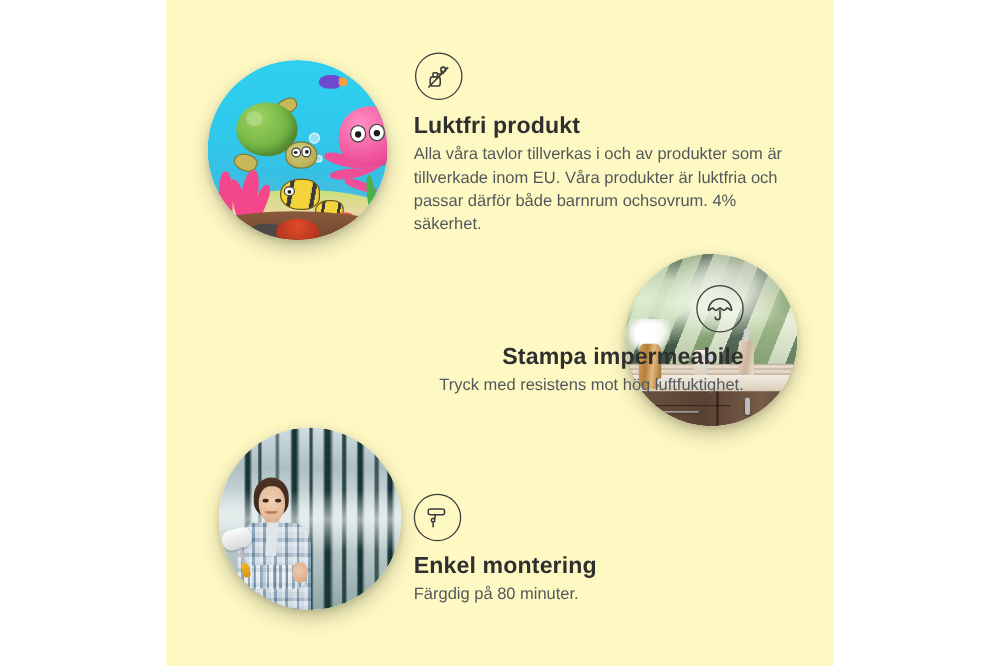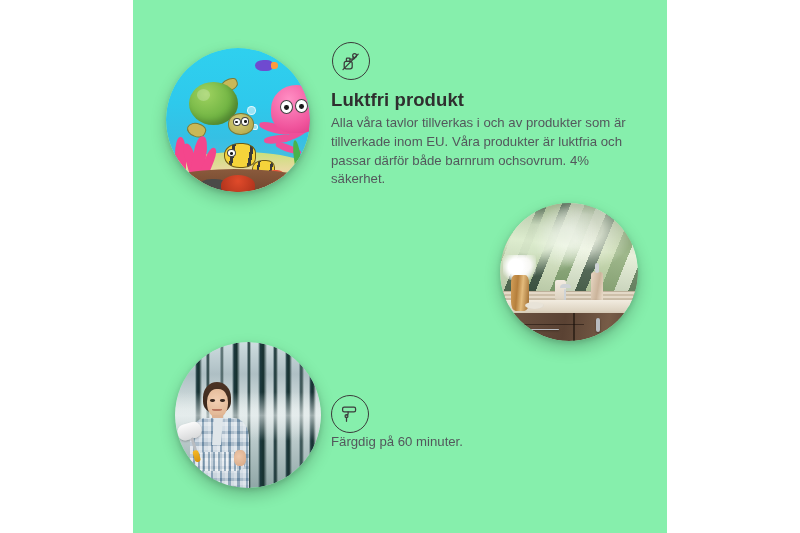--- a/index.html
+++ b/index.html
@@ -22,21 +22,21 @@
     height: 533px;
     background: #ffffff;
   }
 
   #panel {
     position: absolute;
     left: 133px;
     top: 0;
     width: 534px;
     height: 533px;
-    background: #86efac;
+    background: #fef9c3;
     overflow: hidden;
   }
 
   
   .circle-img {
     position: absolute;
     border-radius: 50%;
     overflow: hidden;
     box-shadow: 0 7px 16px rgba(0,0,0,0.22), 0 2px 5px rgba(0,0,0,0.12);
   }
@@ -497,29 +497,43 @@
             <path d="M15.6 8.5v1.2"></path>
 
             <path d="M4.0 20.6 L19.2 5.1"></path>
           </svg>
         </div>
       </div>
       <div class="feat-title">Luktfri produkt</div>
       <p class="feat-desc">Alla våra tavlor tillverkas i och av produkter som är tillverkade inom EU. Våra produkter är luktfria och passar därför både barnrum ochsovrum. 4% säkerhet.</p>
     </div>
 
+    <div class="feature" id="feature-waterproof">
+      <div class="icon-wrap">
+        <div class="icon-circle">
+          <svg width="24" height="24" viewBox="0 0 24 24" fill="none" stroke="#3b3b3b" stroke-width="1.25" stroke-linecap="round" stroke-linejoin="round">
+            <path d="M2.8 13.2a9.2 9.2 0 0 1 18.4 0"></path>
+            <path d="M2.8 13.2c1.55 0 1.55-1.7 3.07-1.7s1.52 1.7 3.07 1.7 1.53-1.7 3.06-1.7 1.53 1.7 3.07 1.7 1.53-1.7 3.06-1.7 1.54 1.7 3.07 1.7"></path>
+            <path d="M12 13.2v5.6a1.9 1.9 0 0 1-3.8 0"></path>
+          </svg>
+        </div>
+      </div>
+      <div class="feat-title">Stampa impermeabile</div>
+      <p class="feat-desc">Tryck med resistens mot hög luftfuktighet.</p>
+    </div>
 
     <div class="feature" id="feature-easy-mount">
       <div class="icon-wrap">
         <div class="icon-circle">
           <svg width="24" height="24" viewBox="0 0 24 24" fill="none" stroke="#3b3b3b" stroke-width="1.25" stroke-linecap="round" stroke-linejoin="round">
             <rect x="4.6" y="5.2" width="13" height="4.6" rx="1.6"></rect>
             <path d="M10.1 9.8v1.9a1.1 1.1 0 0 1-1.1 1.1H8.6"></path>
             <rect x="7.2" y="12.8" width="2.6" height="2.6" rx="0.7"></rect>
             <path d="M8.5 15.4v3.9"></path>
           </svg>
         </div>
       </div>
-      <p class="feat-desc">Färgdig på 60 minuter.</p>
+      <div class="feat-title">Enkel montering</div>
+      <p class="feat-desc">Färgdig på 80 minuter.</p>
     </div>
 
   </div>
 </div>
 
 </body></html>

